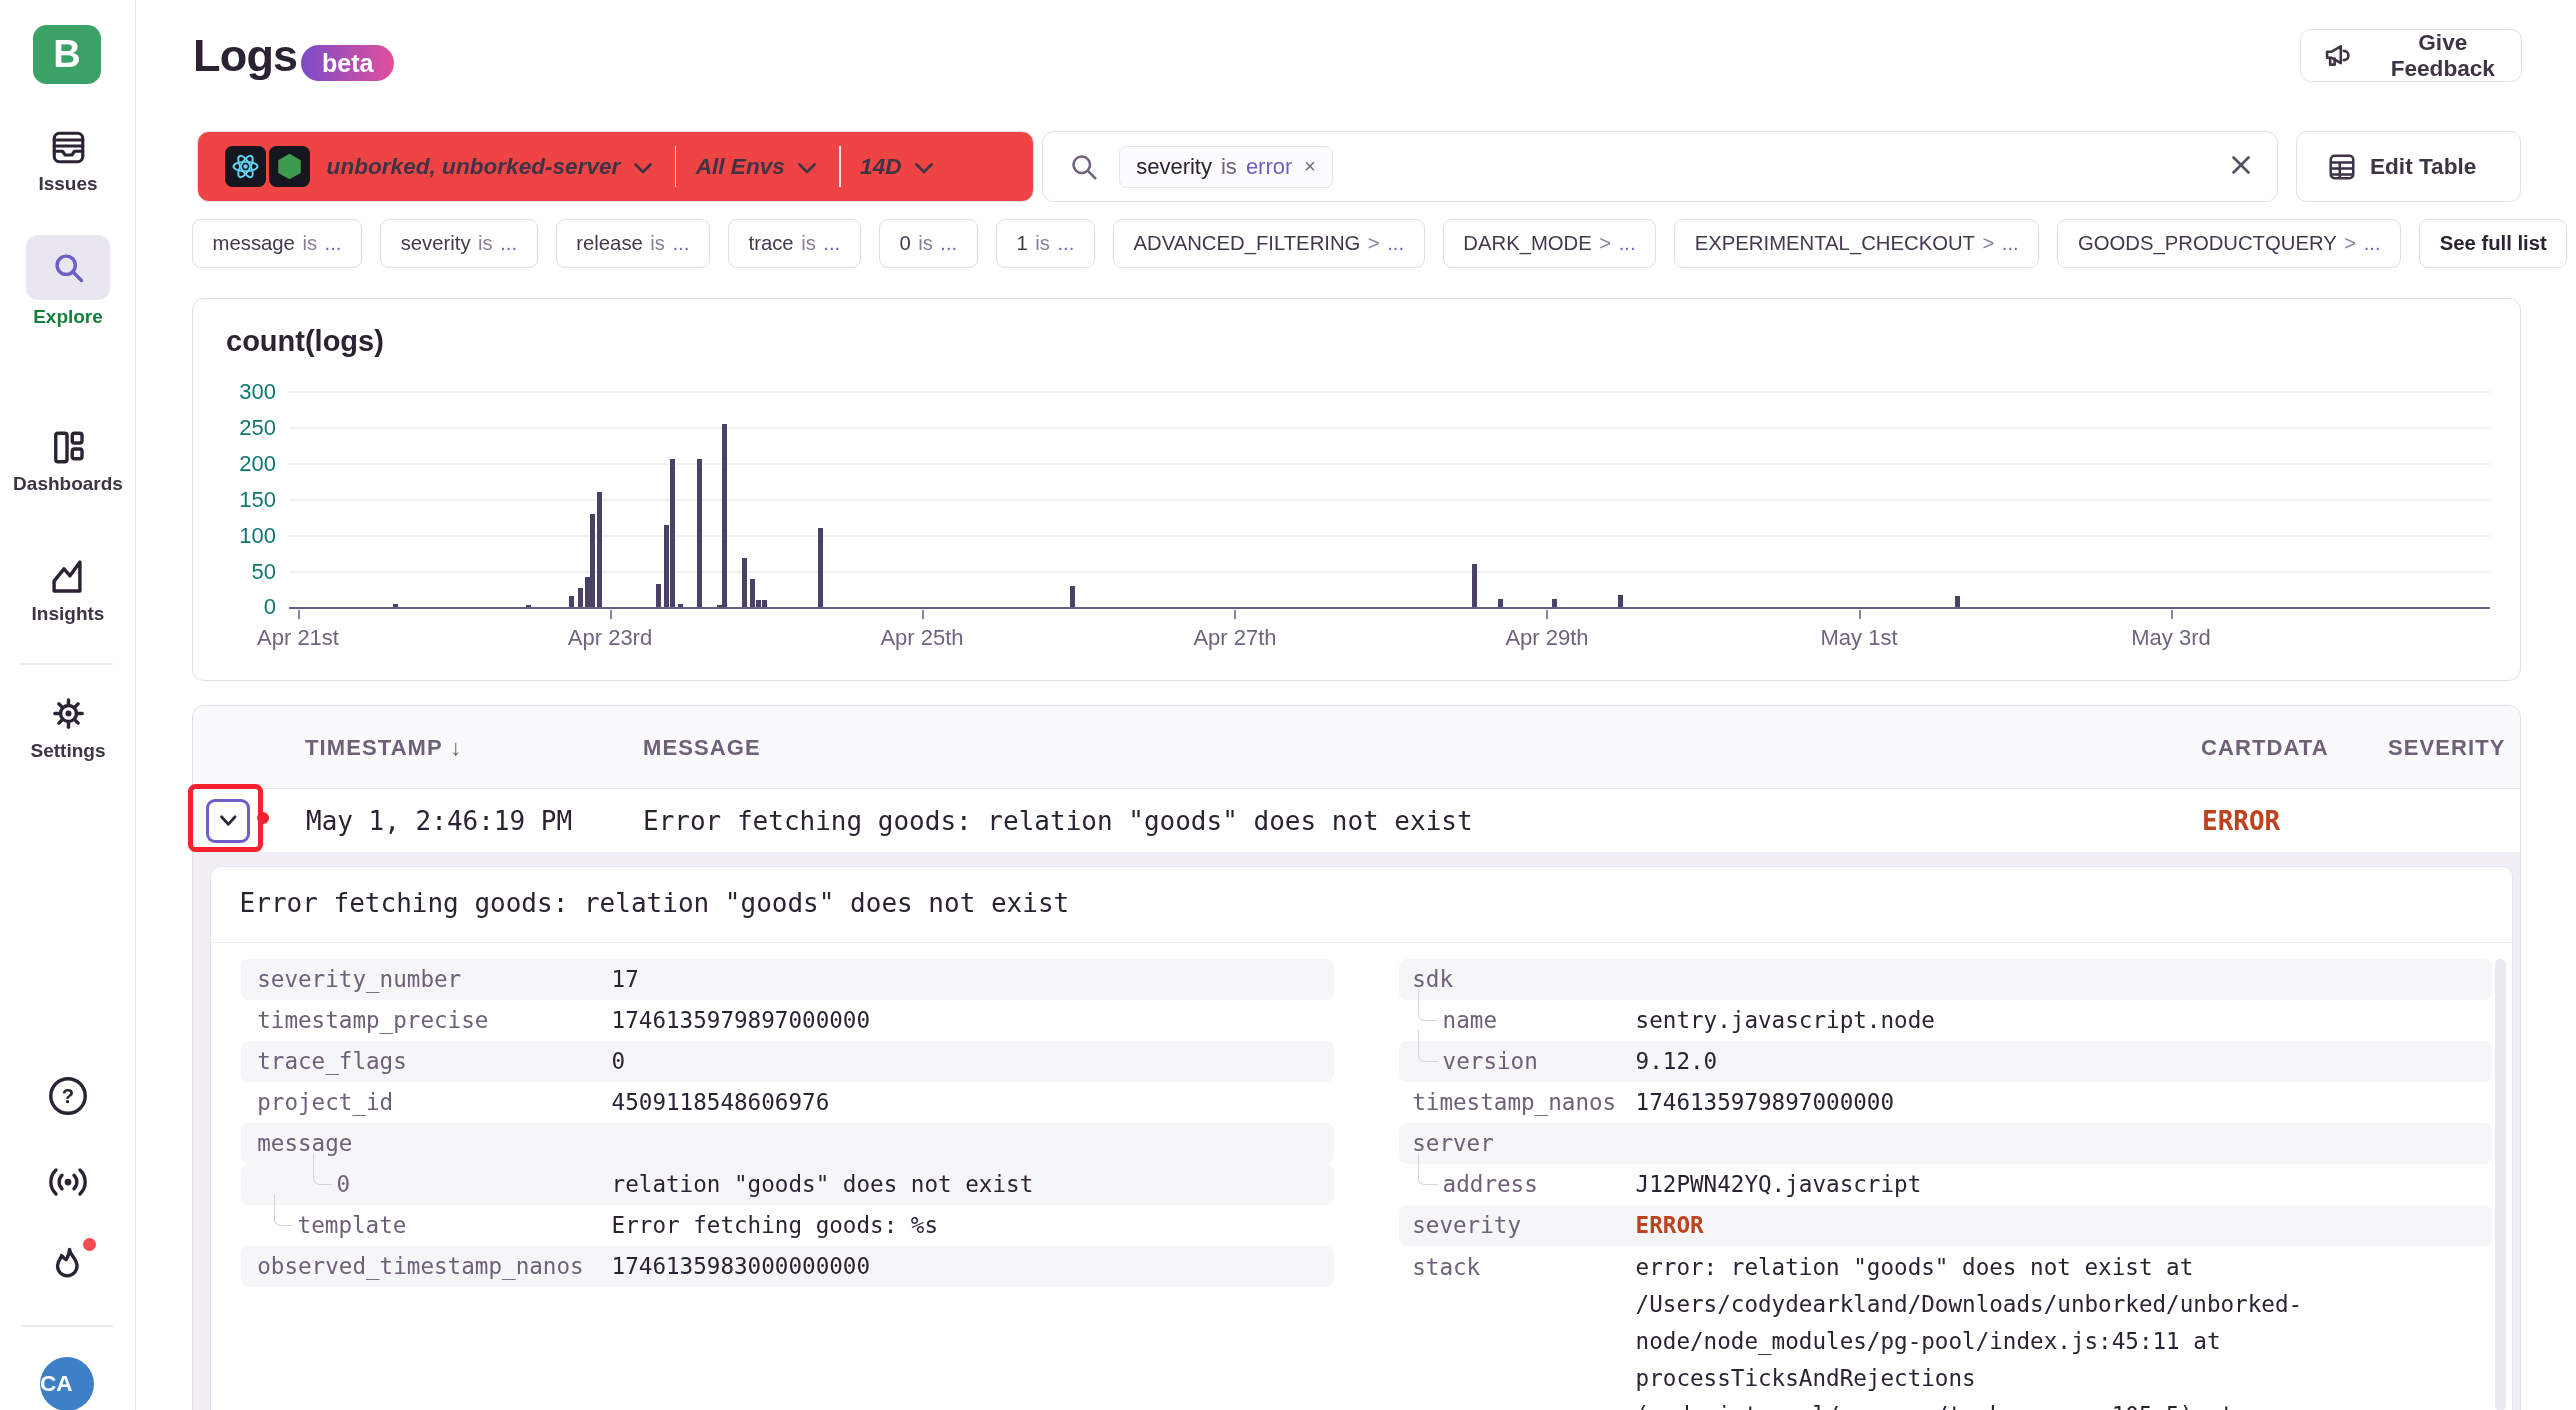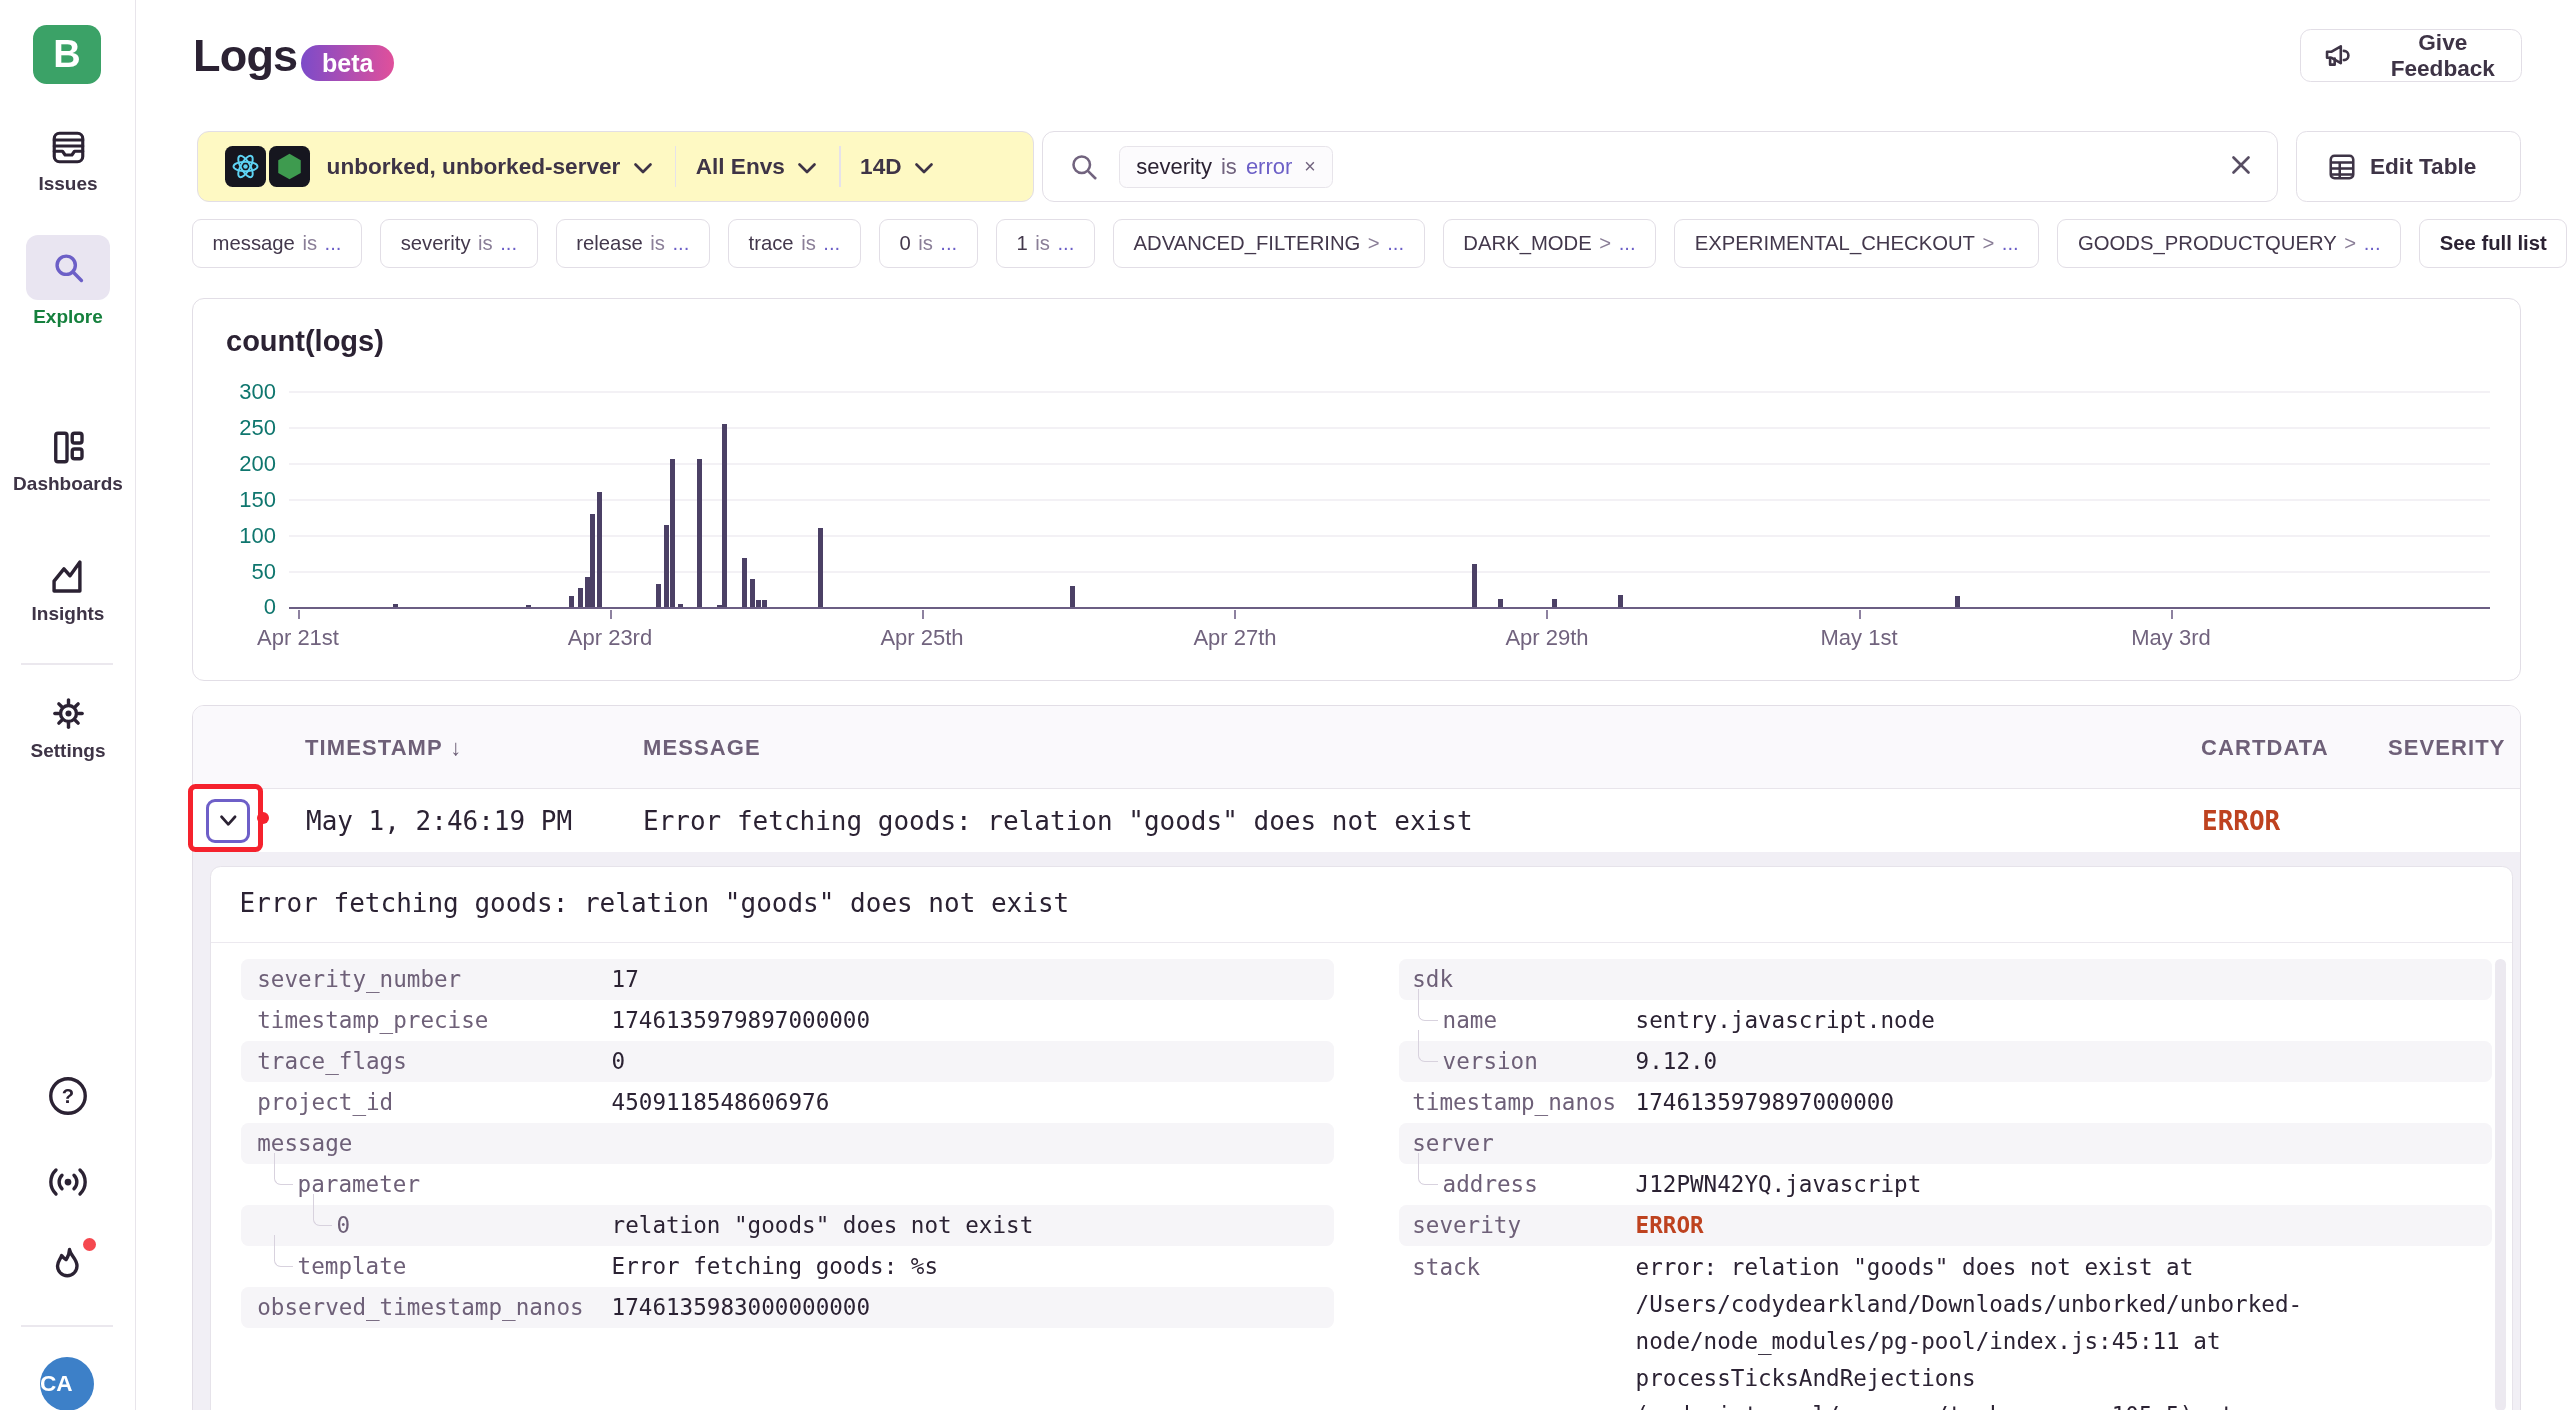--- a/index.html
+++ b/index.html
@@ -30,21 +30,21 @@
   .beta-badge { position:absolute; left:301px; top:45px; height:36px; padding:0 21px; border-radius:18px;
     background:linear-gradient(90deg,#7c4bc9,#e0509b); color:#fff; font-size:25px; font-weight:700;
     display:flex; align-items:center; }
   .btn { background:#fff; border:1.5px solid #e2dee6; border-radius:10.6px; display:flex; align-items:center;
     font-weight:700; color:#3e3446; cursor:pointer; }
   .feedback-btn { position:absolute; left:2300px; top:29px; width:222px; height:53px; font-size:22.6px; padding-left:22.6px; }
   .feedback-btn .txt { margin-left:12px; }
 
   
   .proj-group { position:absolute; left:197px; top:131px; width:837px; height:71px;
-    border:1.5px solid #e2dee6; border-radius:12px; background:#fef9c3; display:flex; align-items:center; }
+    border:1.5px solid #e2dee6; border-radius:12px; background:#ef4444; display:flex; align-items:center;font-style:italic; }
   .proj-icon { width:41px; height:41px; border-radius:7.5px; background:#16161f; margin-right:3px;
     display:flex; align-items:center; justify-content:center; }
   .proj-icons { display:flex; margin-left:27px; }
   .sel-label { font-size:22.6px; font-weight:700; color:#3e3446; margin:0 10.6px 0 13.6px; }
   .vdiv { width:1.5px; height:41px; background:#e6e2ea; margin:0 19.6px; }
   .chev { margin-top:3px; }
   .search-bar { position:absolute; left:1042px; top:131px; width:1236px; height:71px;
     border:1.5px solid #e2dee6; border-radius:12px; background:#fff; display:flex; align-items:center; }
   .search-token { margin-left:19.6px; height:42px; border:1.5px solid #e7e4ea; background:#fcfbfd; border-radius:7.5px;
     display:flex; align-items:center; padding:0 16.6px; font-size:22px; }
@@ -467,25 +467,20 @@
             <span class="val">0</span>
           </div>
           <div class="kv-row i0">
             <span class="key">project_id</span>
             <span class="val">4509118548606976</span>
           </div>
           <div class="kv-row i0 shaded">
             <span class="key">message</span>
             <span class="val"></span>
           </div>
-          <div class="kv-row i1">
-            <span class="elbow"></span>
-            <span class="key">parameter</span>
-            <span class="val"></span>
-          </div>
           <div class="kv-row i2 shaded">
             <span class="elbow"></span>
             <span class="key">0</span>
             <span class="val">relation "goods" does not exist</span>
           </div>
           <div class="kv-row i1">
             <span class="elbow"></span>
             <span class="key">template</span>
             <span class="val">Error fetching goods: %s</span>
           </div>

